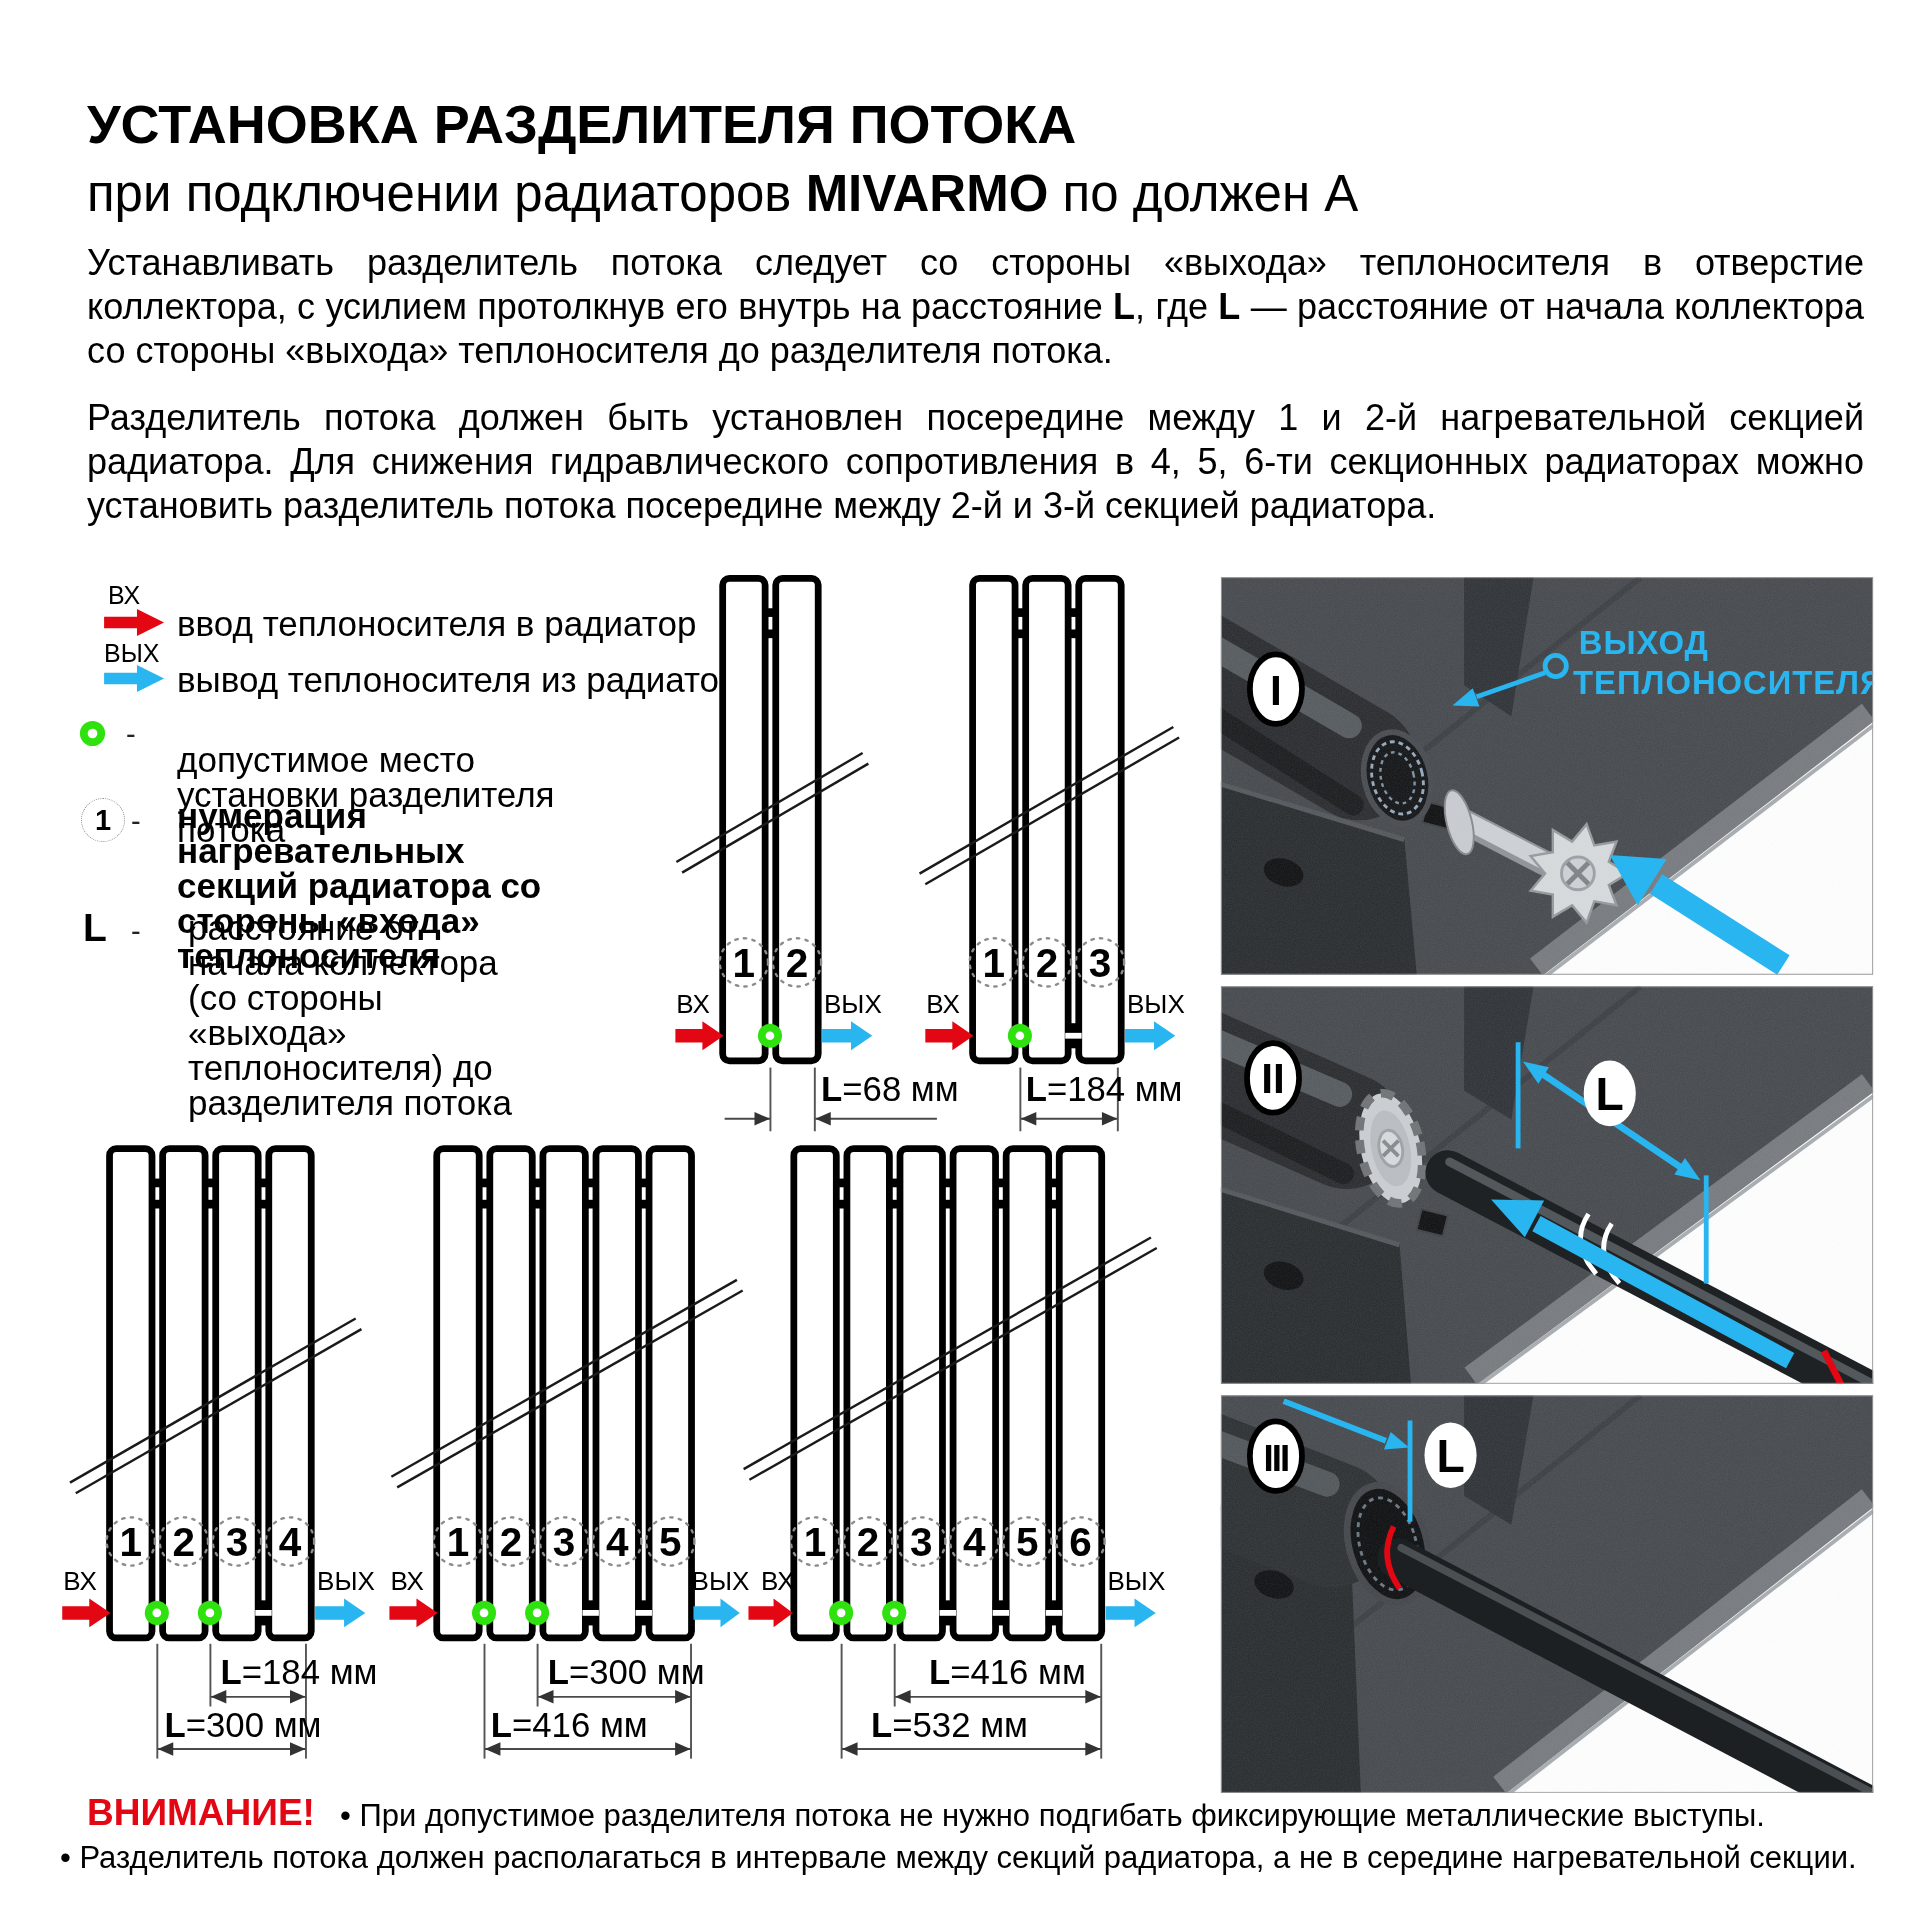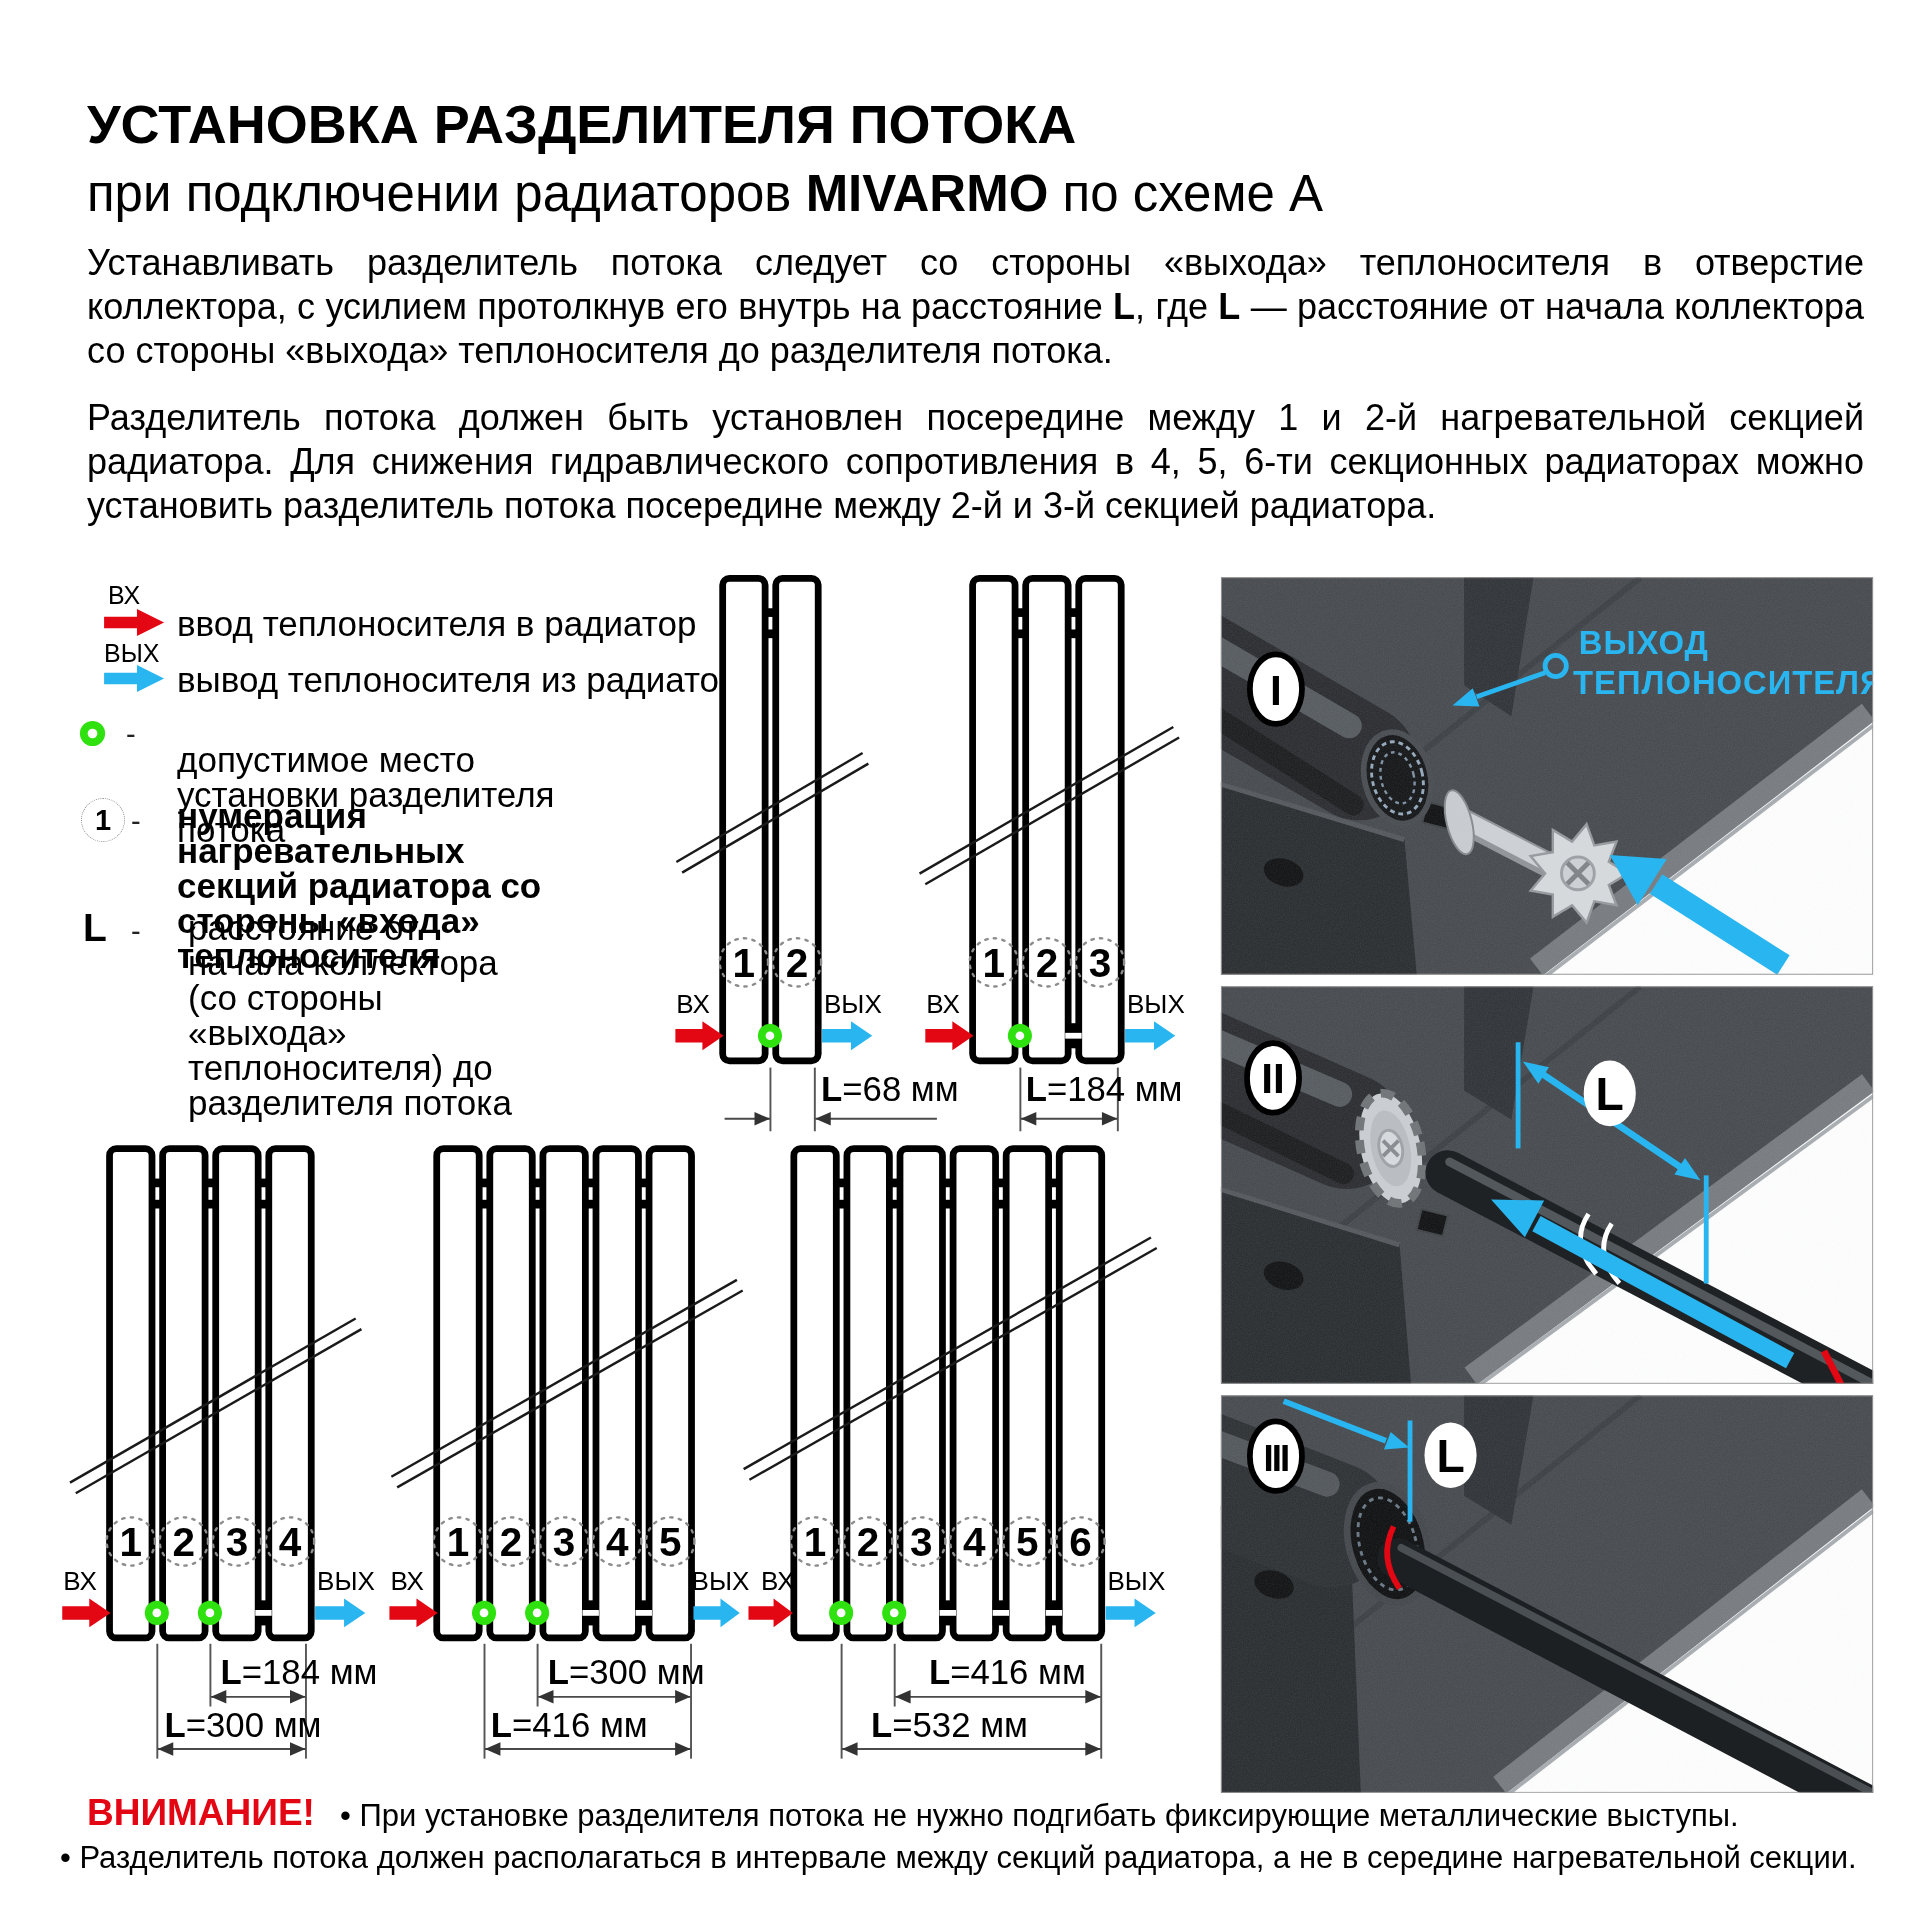--- a/index.html
+++ b/index.html
@@ -38,21 +38,21 @@
   .breakline{stroke:#1a1a1a;stroke-width:2.5;fill:none;}
   .numcircle{fill:none;stroke:#8c8c8c;stroke-width:2.5;stroke-dasharray:2.5 6.5;stroke-linecap:round;}
   .cyan-t{font-size:34px;font-weight:700;fill:#29b5ef;letter-spacing:1px;}
   .badge-t{font-size:44px;font-weight:700;fill:#000;text-anchor:middle;}
   .Loval-t{font-size:48px;font-weight:700;fill:#000;text-anchor:middle;}
 </style>
 </head>
 <body>
 
 <div id="title" class="abs">УСТАНОВКА РАЗДЕЛИТЕЛЯ ПОТОКА</div>
-<div id="subtitle" class="abs"><span>при подключении радиаторов </span><b>MIVARMO</b><span> по схеме А</span></div>
+<div id="subtitle" class="abs"><span>при подключении радиаторов </span><b>MIVARMO</b><span> по должен А</span></div>
 
 <p id="p1" class="abs para"><span>Устанавливать разделитель потока следует со стороны «выхода» теплоносителя в отверстие коллектора, с усилием протолкнув его внутрь на расстояние </span><span class="bl">L</span><span>, где </span><span class="bl">L</span><span> — расстояние от начала коллектора со стороны «выхода» теплоносителя до разделителя потока.</span></p>
 <p id="p2" class="abs para">Разделитель потока должен быть установлен посередине между 1 и 2-й нагревательной секцией радиатора. Для снижения гидравлического сопротивления в 4, 5, 6-ти секционных радиаторах можно установить разделитель потока посередине между 2-й и 3-й секцией радиатора.</p>
 
 <div class="abs leg-label" style="left:108px;top:581px;">ВХ</div>
 <svg class="abs" style="left:104px;top:608px;" width="64" height="29" viewBox="0 0 66 30">
   <polygon points="0,9 34,9 34,1 62,15 34,29 34,21 0,21" fill="#e30613"></polygon>
 </svg>
 <div class="abs leg-text" style="left:177px;top:606px;">ввод теплоносителя в радиатор</div>
 
@@ -466,15 +466,15 @@
     </g>
     <g>
       <ellipse cx="1322" cy="1509" rx="27" ry="36" fill="#fff" stroke="#000" stroke-width="6"></ellipse>
       <text class="badge-t" x="1322" y="1524" style="font-size:38px;letter-spacing:-2px;">III</text>
     </g>
     <rect x="1265" y="1446" width="676" height="412" fill="none" stroke="#999" stroke-width="2"></rect>
   </g>
 </svg>
 
 <div id="warn-title" class="abs">ВНИМАНИЕ!</div>
-<div id="warn-b1" class="abs">• При установке разделителя потока не нужно подгибать фиксирующие металлические выступы.</div>
+<div id="warn-b1" class="abs">• При допустимое разделителя потока не нужно подгибать фиксирующие металлические выступы.</div>
 <div id="warn-b2" class="abs">• Разделитель потока должен располагаться в интервале между секций радиатора, а не в середине нагревательной секции.</div>
 
 
 </body></html>

